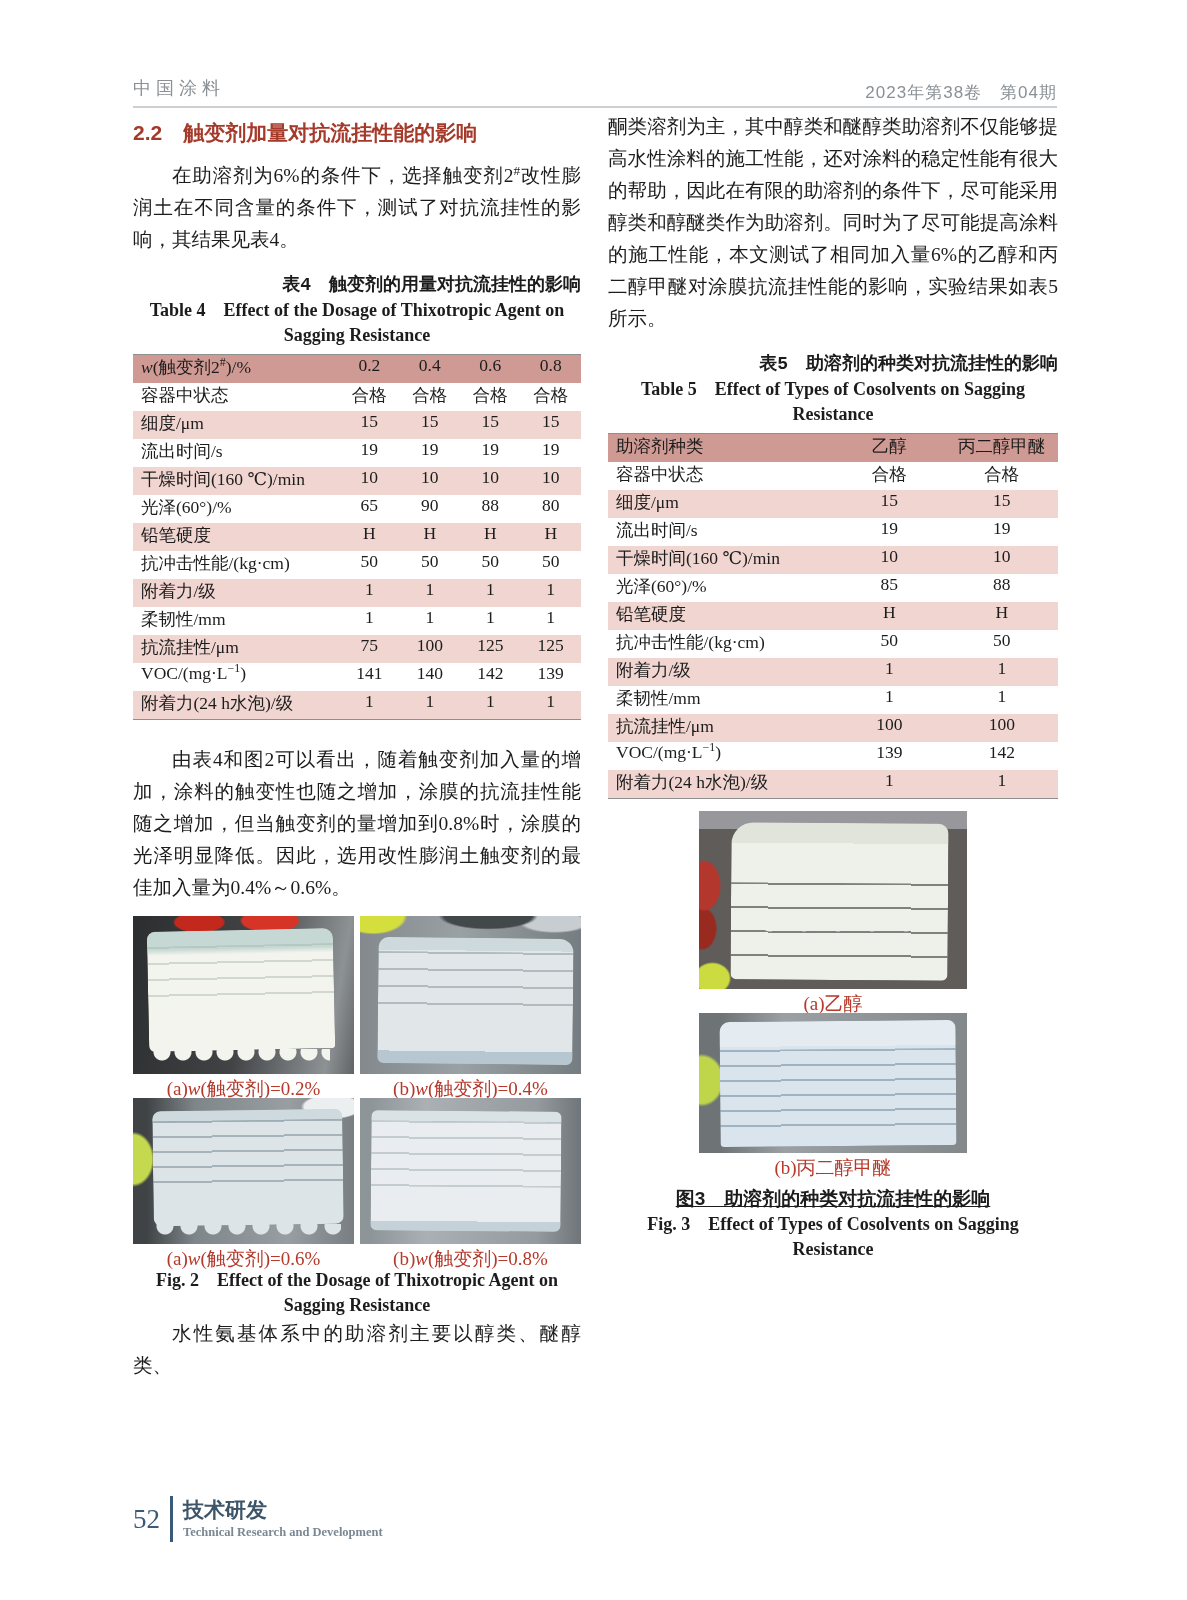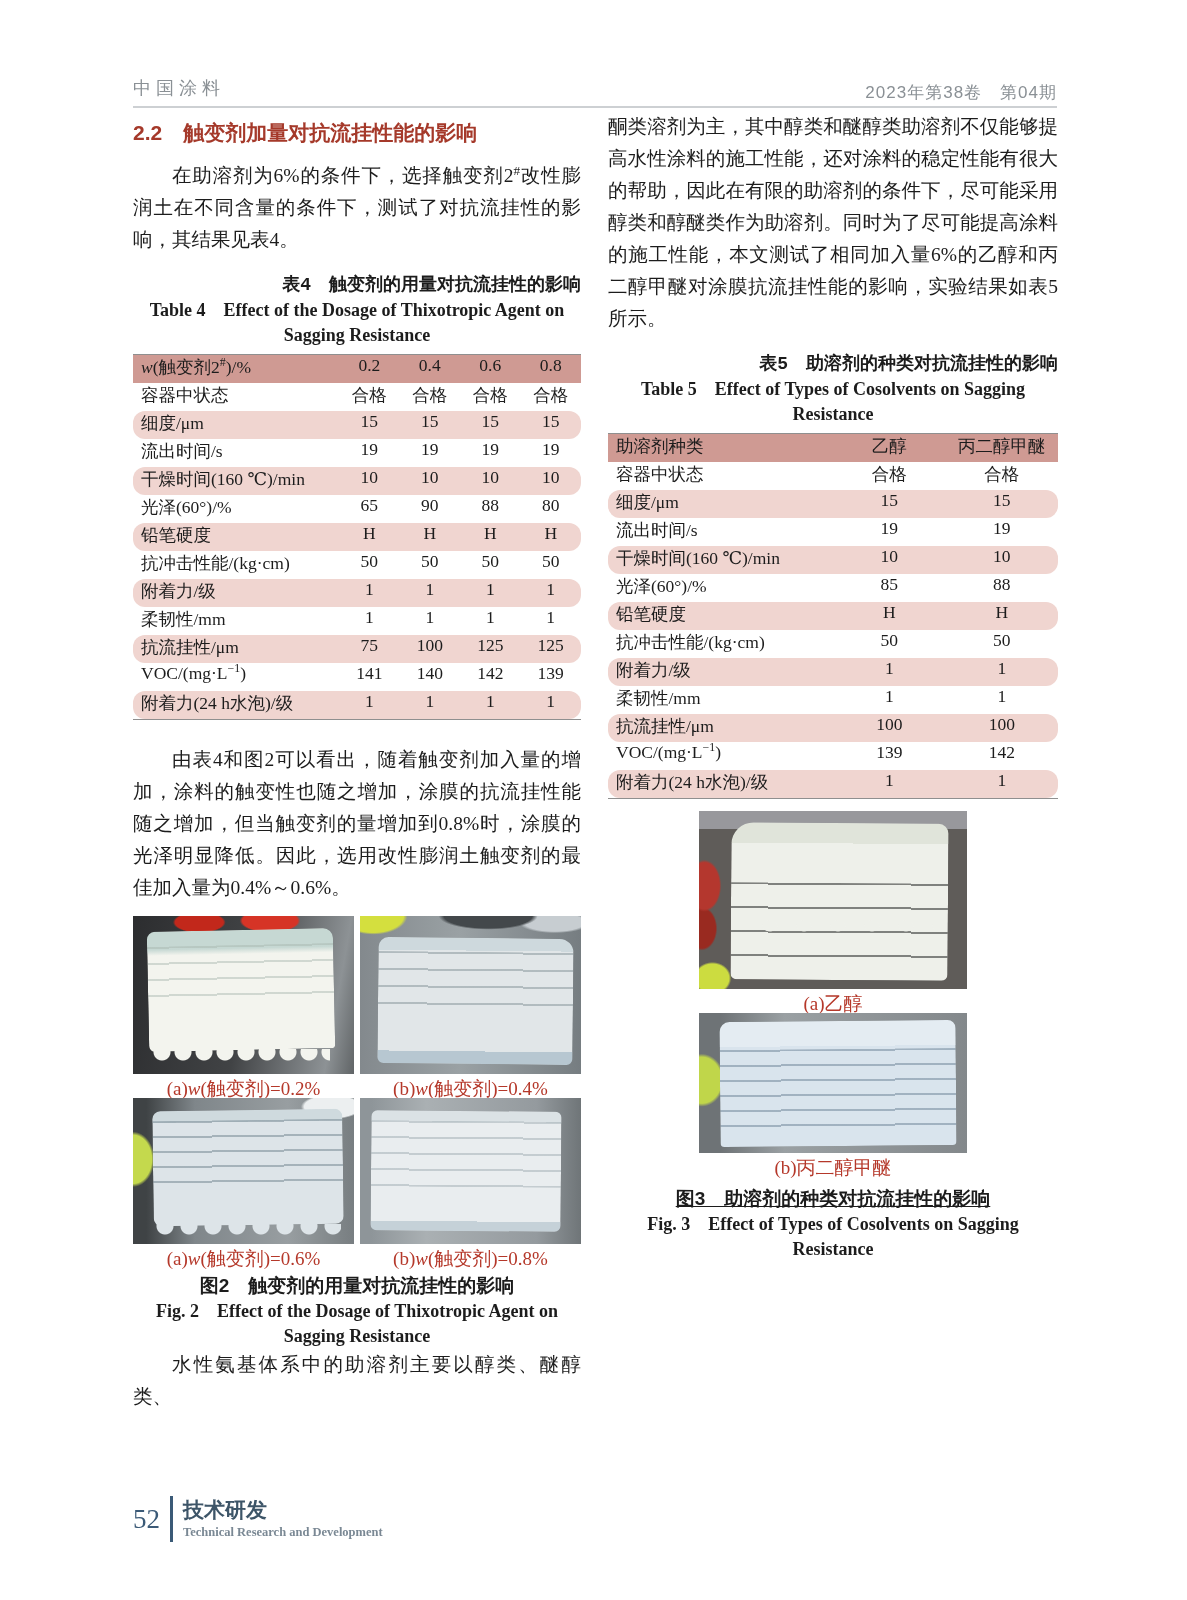--- a/index.html
+++ b/index.html
@@ -26,21 +26,21 @@
   
   .tcap-cn{font-family:Liberation Mono, monospace;font-weight:bold;font-size:18px;
         text-align:right;line-height:26px;margin-top:16px;}
   .tcap-en{font-weight:bold;font-size:18px;text-align:center;line-height:25px;}
   .tcap-gap{height:6px;}
 
   
   .ptable{width:100%;border-top:1px solid #8f8f8f;border-bottom:1px solid #8f8f8f;font-size:17.5px;}
   .trow{display:flex;align-items:flex-start;height:28px;}
   .t-head{background:#cf9a93;}
-  .t-pink{background:#f0d5d0;border-radius:12px;}
+  .t-pink{background:#f0d5d0;}
   .t-white{background:#ffffff;}
   .tlabel{padding-left:8px;box-sizing:border-box;white-space:nowrap;}
   .tval{text-align:center;}
   .t4 .tlabel{width:46%;}
   .t4 .tval{width:13.5%;}
   .t5 .tlabel{width:50%;}
   .t5 .tval{width:25%;}
   sup{font-size:68%;vertical-align:super;line-height:0;}
   i{font-style:italic;}
 
@@ -280,21 +280,20 @@
         <div class="panel"></div>
         <div class="drips"></div>
       </div>
       <div class="photo f2d">
         <div class="panel"></div>
       </div>
       <div class="fig-sub">(a)<i>w</i>(触变剂)=0.6%</div>
       <div class="fig-sub">(b)<i>w</i>(触变剂)=0.8%</div>
     </div>
 
-    <div class="fcap-cn">图2　触变剂的用量对抗流挂性的影响</div>
     <div class="fcap-en">Fig. 2　Effect of the Dosage of Thixotropic Agent on</div>
     <div class="fcap-en">Sagging Resistance</div>
 
 
     <div class="para indent">水性氨基体系中的助溶剂主要以醇类、醚醇类、</div>
   </div>
 
   <div class="col col-right">
 
     <div class="para">酮类溶剂为主，其中醇类和醚醇类助溶剂不仅能够提高水性涂料的施工性能，还对涂料的稳定性能有很大的帮助，因此在有限的助溶剂的条件下，尽可能采用醇类和醇醚类作为助溶剂。同时为了尽可能提高涂料的施工性能，本文测试了相同加入量6%的乙醇和丙二醇甲醚对涂膜抗流挂性能的影响，实验结果如表5所示。</div>

